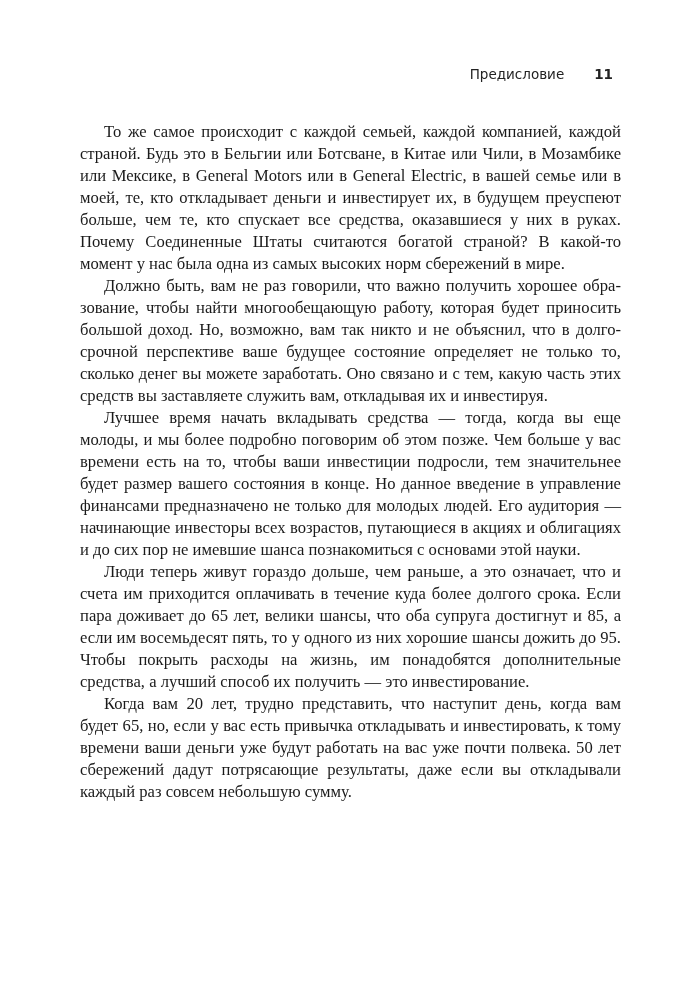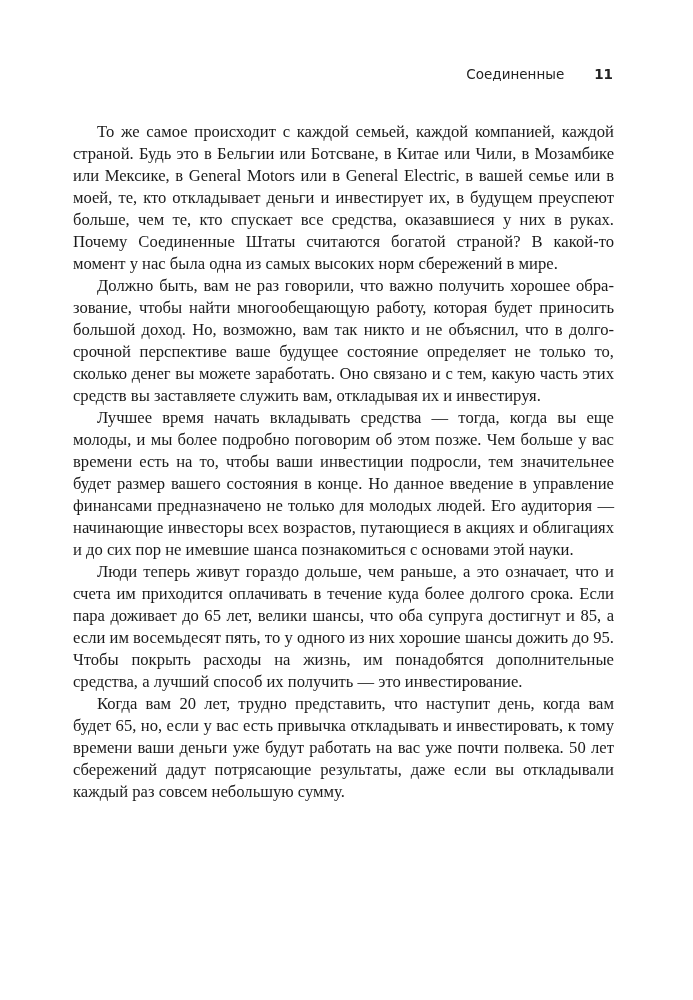--- a/index.html
+++ b/index.html
@@ -6,32 +6,32 @@
   body { width: 693px; height: 1000px; position: relative; overflow: hidden; }
   .page { position: absolute; left: 0; top: 0; width: 693px; height: 1000px; background: #fff; }
   .running-head {
     position: absolute; top: 66px; left: 420px; width: 193px; height: 20px;
     font-family: "DejaVu Sans", sans-serif; font-size: 13.5px; color: #222;
     display: flex; justify-content: flex-end; align-items: baseline;
   }
   .running-head .title { margin-right: 30px; }
   .running-head .num { font-weight: bold; }
   .body-text {
-    position: absolute; left: 73px; top: 121px; width: 541px;
+    position: absolute; left: 80px; top: 121px; width: 541px;
     font-family: "Liberation Serif", serif; font-size: 16.6px; line-height: 22px;
     color: #1a1a1a; text-align: justify; hyphens: manual;
   }
   .body-text p { margin: 0; text-indent: 24px; }
 </style>
 </head>
 <body>
 
 <div class="page">
   <div class="running-head">
-    <span class="title">Соединенные</span>
+    <span class="title">Предисловие</span>
     <span class="num">11</span>
   </div>
 
   <div class="body-text">
     <p>То же самое происходит с каждой семьей, каждой компанией, каждой страной. Будь это в Бельгии или Ботсване, в Китае или Чили, в Мозамбике или Мексике, в General Motors или в General Electric, в вашей семье или в моей, те, кто откладывает деньги и инвестирует их, в будущем преуспеют больше, чем те, кто спускает все средства, оказавшиеся у них в руках. Почему Соединенные Штаты считаются богатой страной? В какой-то момент у нас была одна из самых высоких норм сбережений в мире.</p>
     <p>Должно быть, вам не раз говорили, что важно получить хорошее обра­зование, чтобы найти многообещающую работу, которая будет приносить большой доход. Но, возможно, вам так никто и не объяснил, что в долго­срочной перспективе ваше будущее состояние определяет не только то, сколько денег вы можете заработать. Оно связано и с тем, какую часть этих средств вы заставляете служить вам, откладывая их и инвестируя.</p>
     <p>Лучшее время начать вкладывать средства — тогда, когда вы еще молоды, и мы более подробно поговорим об этом позже. Чем больше у вас времени есть на то, чтобы ваши инвестиции подросли, тем значительнее будет размер вашего состояния в конце. Но данное введение в управление финансами предназначено не только для молодых людей. Его аудитория — начинающие инвесторы всех возрастов, путающиеся в акциях и облигациях и до сих пор не имевшие шанса познакомиться с основами этой науки.</p>
     <p>Люди теперь живут гораздо дольше, чем раньше, а это означает, что и счета им приходится оплачивать в течение куда более долгого срока. Если пара доживает до 65 лет, велики шансы, что оба супруга достигнут и 85, а если им восемьдесят пять, то у одного из них хорошие шансы дожить до 95. Чтобы покрыть расходы на жизнь, им понадобятся допол­нительные средства, а лучший способ их получить — это инвестирование.</p>
     <p>Когда вам 20 лет, трудно представить, что наступит день, когда вам будет 65, но, если у вас есть привычка откладывать и инвестировать, к тому времени ваши деньги уже будут работать на вас уже почти полвека. 50 лет сбережений дадут потрясающие результаты, даже если вы откла­дывали каждый раз совсем небольшую сумму.</p>
   </div>

